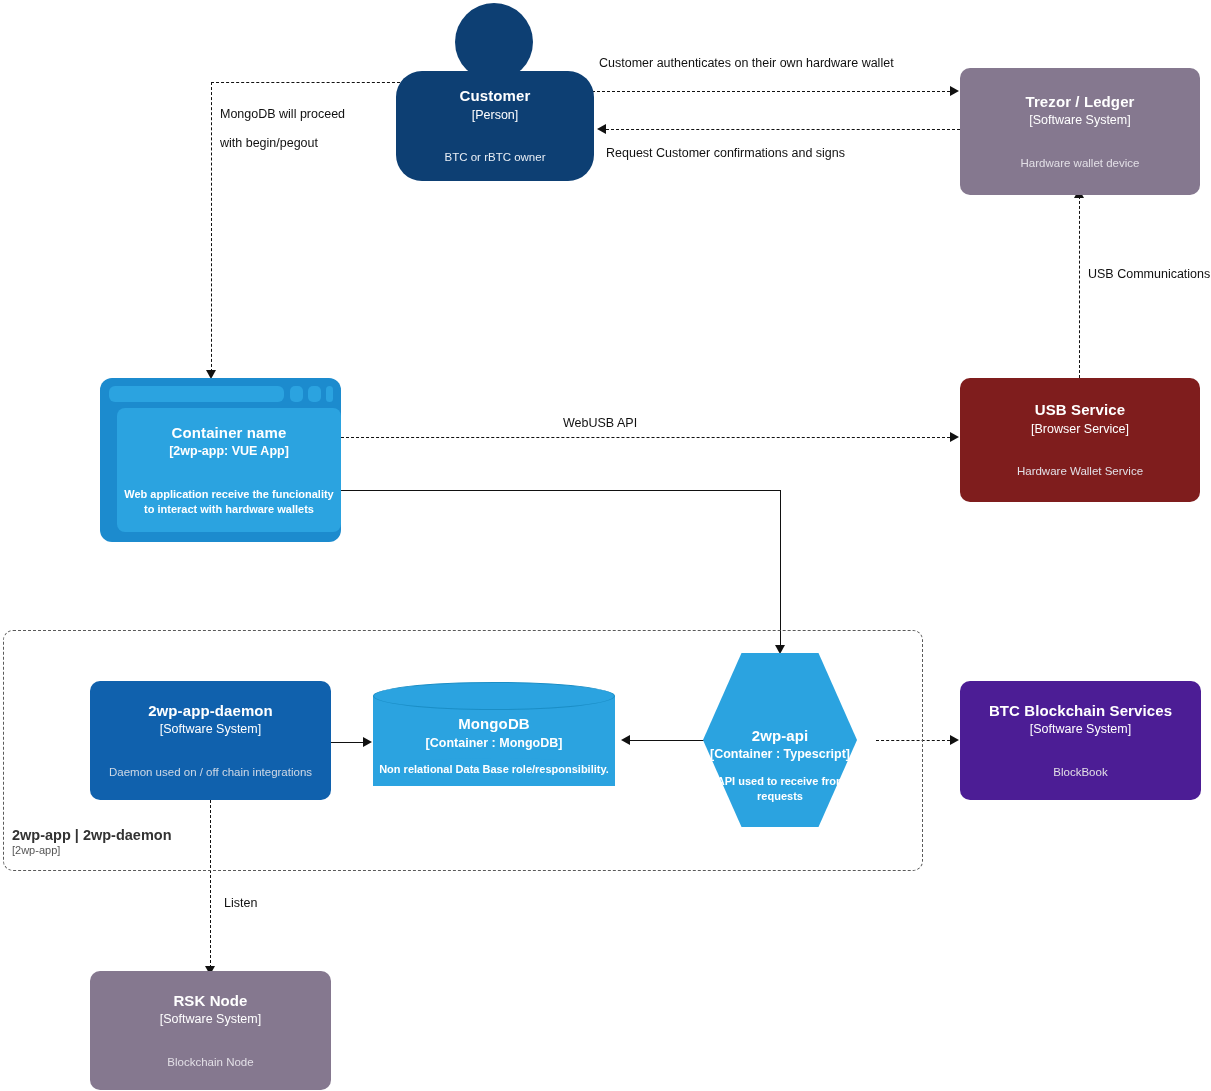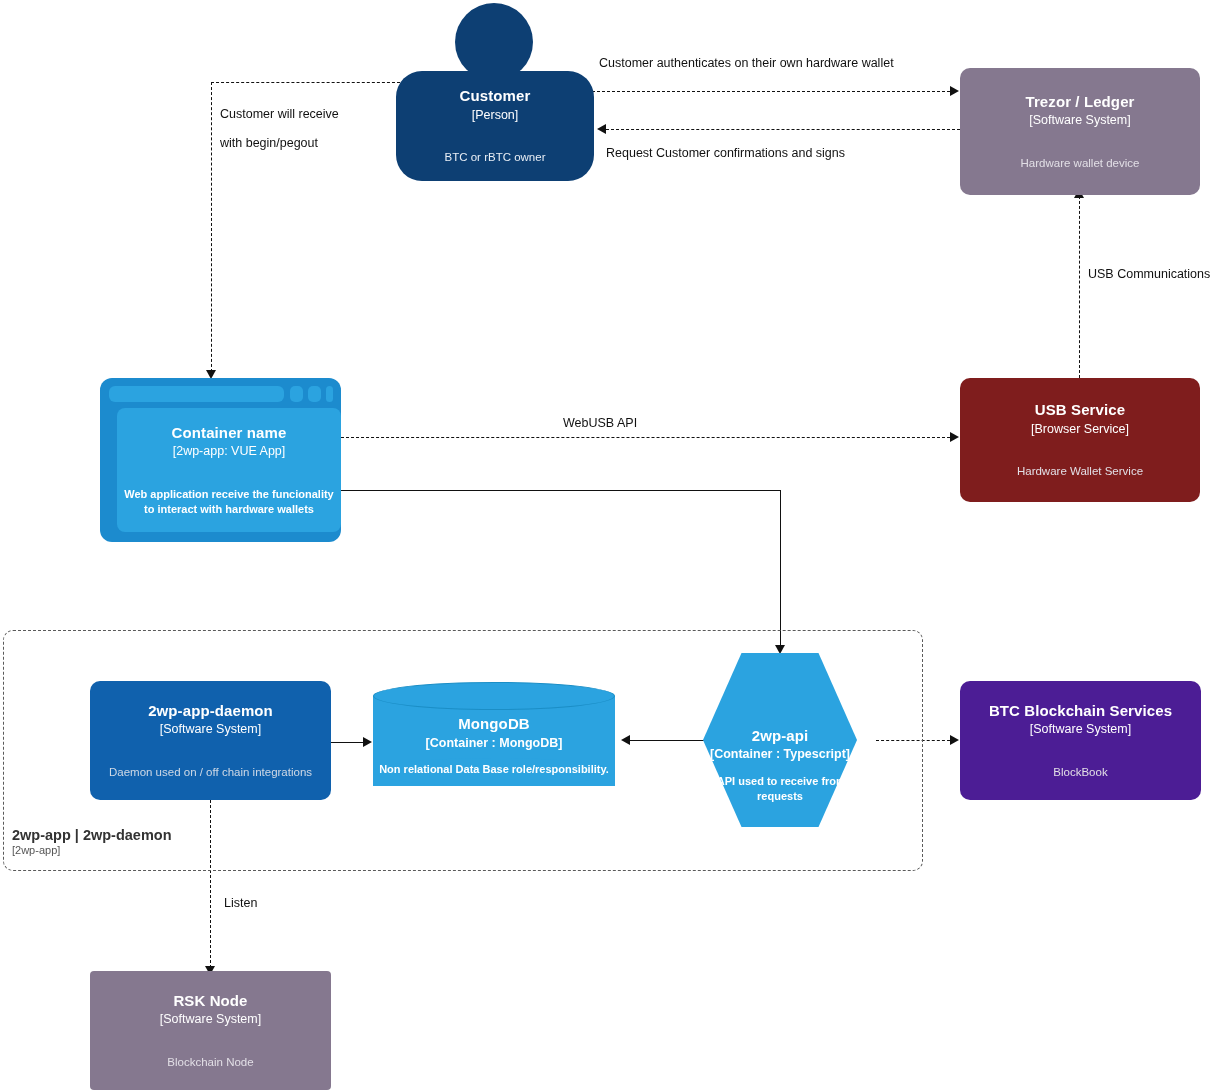--- a/index.html
+++ b/index.html
@@ -66,21 +66,21 @@
   <div class="arrow arr-right" style="left:950px;top:86px;"></div>
   <div class="elabel" style="left:599px;top:56px;">Customer authenticates on their own hardware wallet</div>
 
   <div class="h-dash" style="left:606px;top:129px;width:354px;"></div>
   <div class="arrow arr-left" style="left:597px;top:124px;"></div>
   <div class="elabel" style="left:606px;top:146px;">Request Customer confirmations and signs</div>
 
   <div class="h-dash" style="left:211px;top:82px;width:189px;"></div>
   <div class="v-dash" style="left:211px;top:82px;height:290px;"></div>
   <div class="arrow arr-down" style="left:206px;top:370px;"></div>
-  <div class="elabel" style="left:220px;top:107px;">Customer will receive</div>
+  <div class="elabel" style="left:220px;top:107px;">MongoDB will proceed</div>
   <div class="elabel" style="left:220px;top:136px;">with begin/pegout</div>
 
   <div class="v-dash" style="left:1079px;top:196px;height:182px;"></div>
   <div class="arrow arr-up" style="left:1074px;top:189px;"></div>
   <div class="elabel" style="left:1088px;top:267px;">USB Communications</div>
 
   <div class="h-dash" style="left:341px;top:437px;width:609px;"></div>
   <div class="arrow arr-right" style="left:950px;top:432px;"></div>
   <div class="elabel" style="left:563px;top:416px;">WebUSB API</div>
 
@@ -130,21 +130,21 @@
   </div>
 
   <div style="position:absolute;left:100px;top:378px;width:241px;height:164px;">
     <div class="browser-frame" style="left:0;top:0;width:241px;height:164px;"></div>
     <div class="browser-bar" style="left:9px;top:8px;width:175px;height:16px;"></div>
     <div class="browser-dot" style="left:190px;top:8px;width:13px;height:16px;"></div>
     <div class="browser-dot" style="left:208px;top:8px;width:13px;height:16px;"></div>
     <div class="browser-dot" style="left:226px;top:8px;width:7px;height:16px;"></div>
     <div class="browser-body" style="left:17px;top:30px;width:224px;height:124px;">
       <div class="n-title">Container name</div>
-      <div class="n-sub" style="font-weight:normal;">[2wp-app: VUE App]</div>
+      <div class="n-sub" style="font-weight:bold;">[2wp-app: VUE App]</div>
       <div class="n-desc light" style="font-size:11px;line-height:1.35;">Web application receive the funcionality to interact with hardware wallets</div>
     </div>
   </div>
 
   <div class="node" style="left:90px;top:681px;width:241px;height:119px;background:#1061ad;border-radius:10px;">
     <div class="n-title">2wp-app-daemon</div>
     <div class="n-sub">[Software System]</div>
     <div class="n-desc" style="color:#cfd9e6;">Daemon used on / off chain integrations</div>
   </div>
 
@@ -167,19 +167,19 @@
     <div class="n-sub" style="font-weight:bold;">[Container : Typescript]</div>
     <div class="n-desc light" style="font-size:11px;margin-top:11px;line-height:1.35;">Rest API used to receive front-end requests</div>
   </div>
 
   <div class="node" style="left:960px;top:681px;width:241px;height:119px;background:#4c1d95;border-radius:10px;">
     <div class="n-title">BTC Blockchain Services</div>
     <div class="n-sub">[Software System]</div>
     <div class="n-desc">BlockBook</div>
   </div>
 
-  <div class="node" style="left:90px;top:971px;width:241px;height:119px;background:#85788f;border-radius:4px;">
+  <div class="node" style="left:90px;top:971px;width:241px;height:119px;background:#85788f;border-radius:10px;">
     <div class="n-title">RSK Node</div>
     <div class="n-sub">[Software System]</div>
     <div class="n-desc">Blockchain Node</div>
   </div>
 
 </div>
 
 </body></html>

